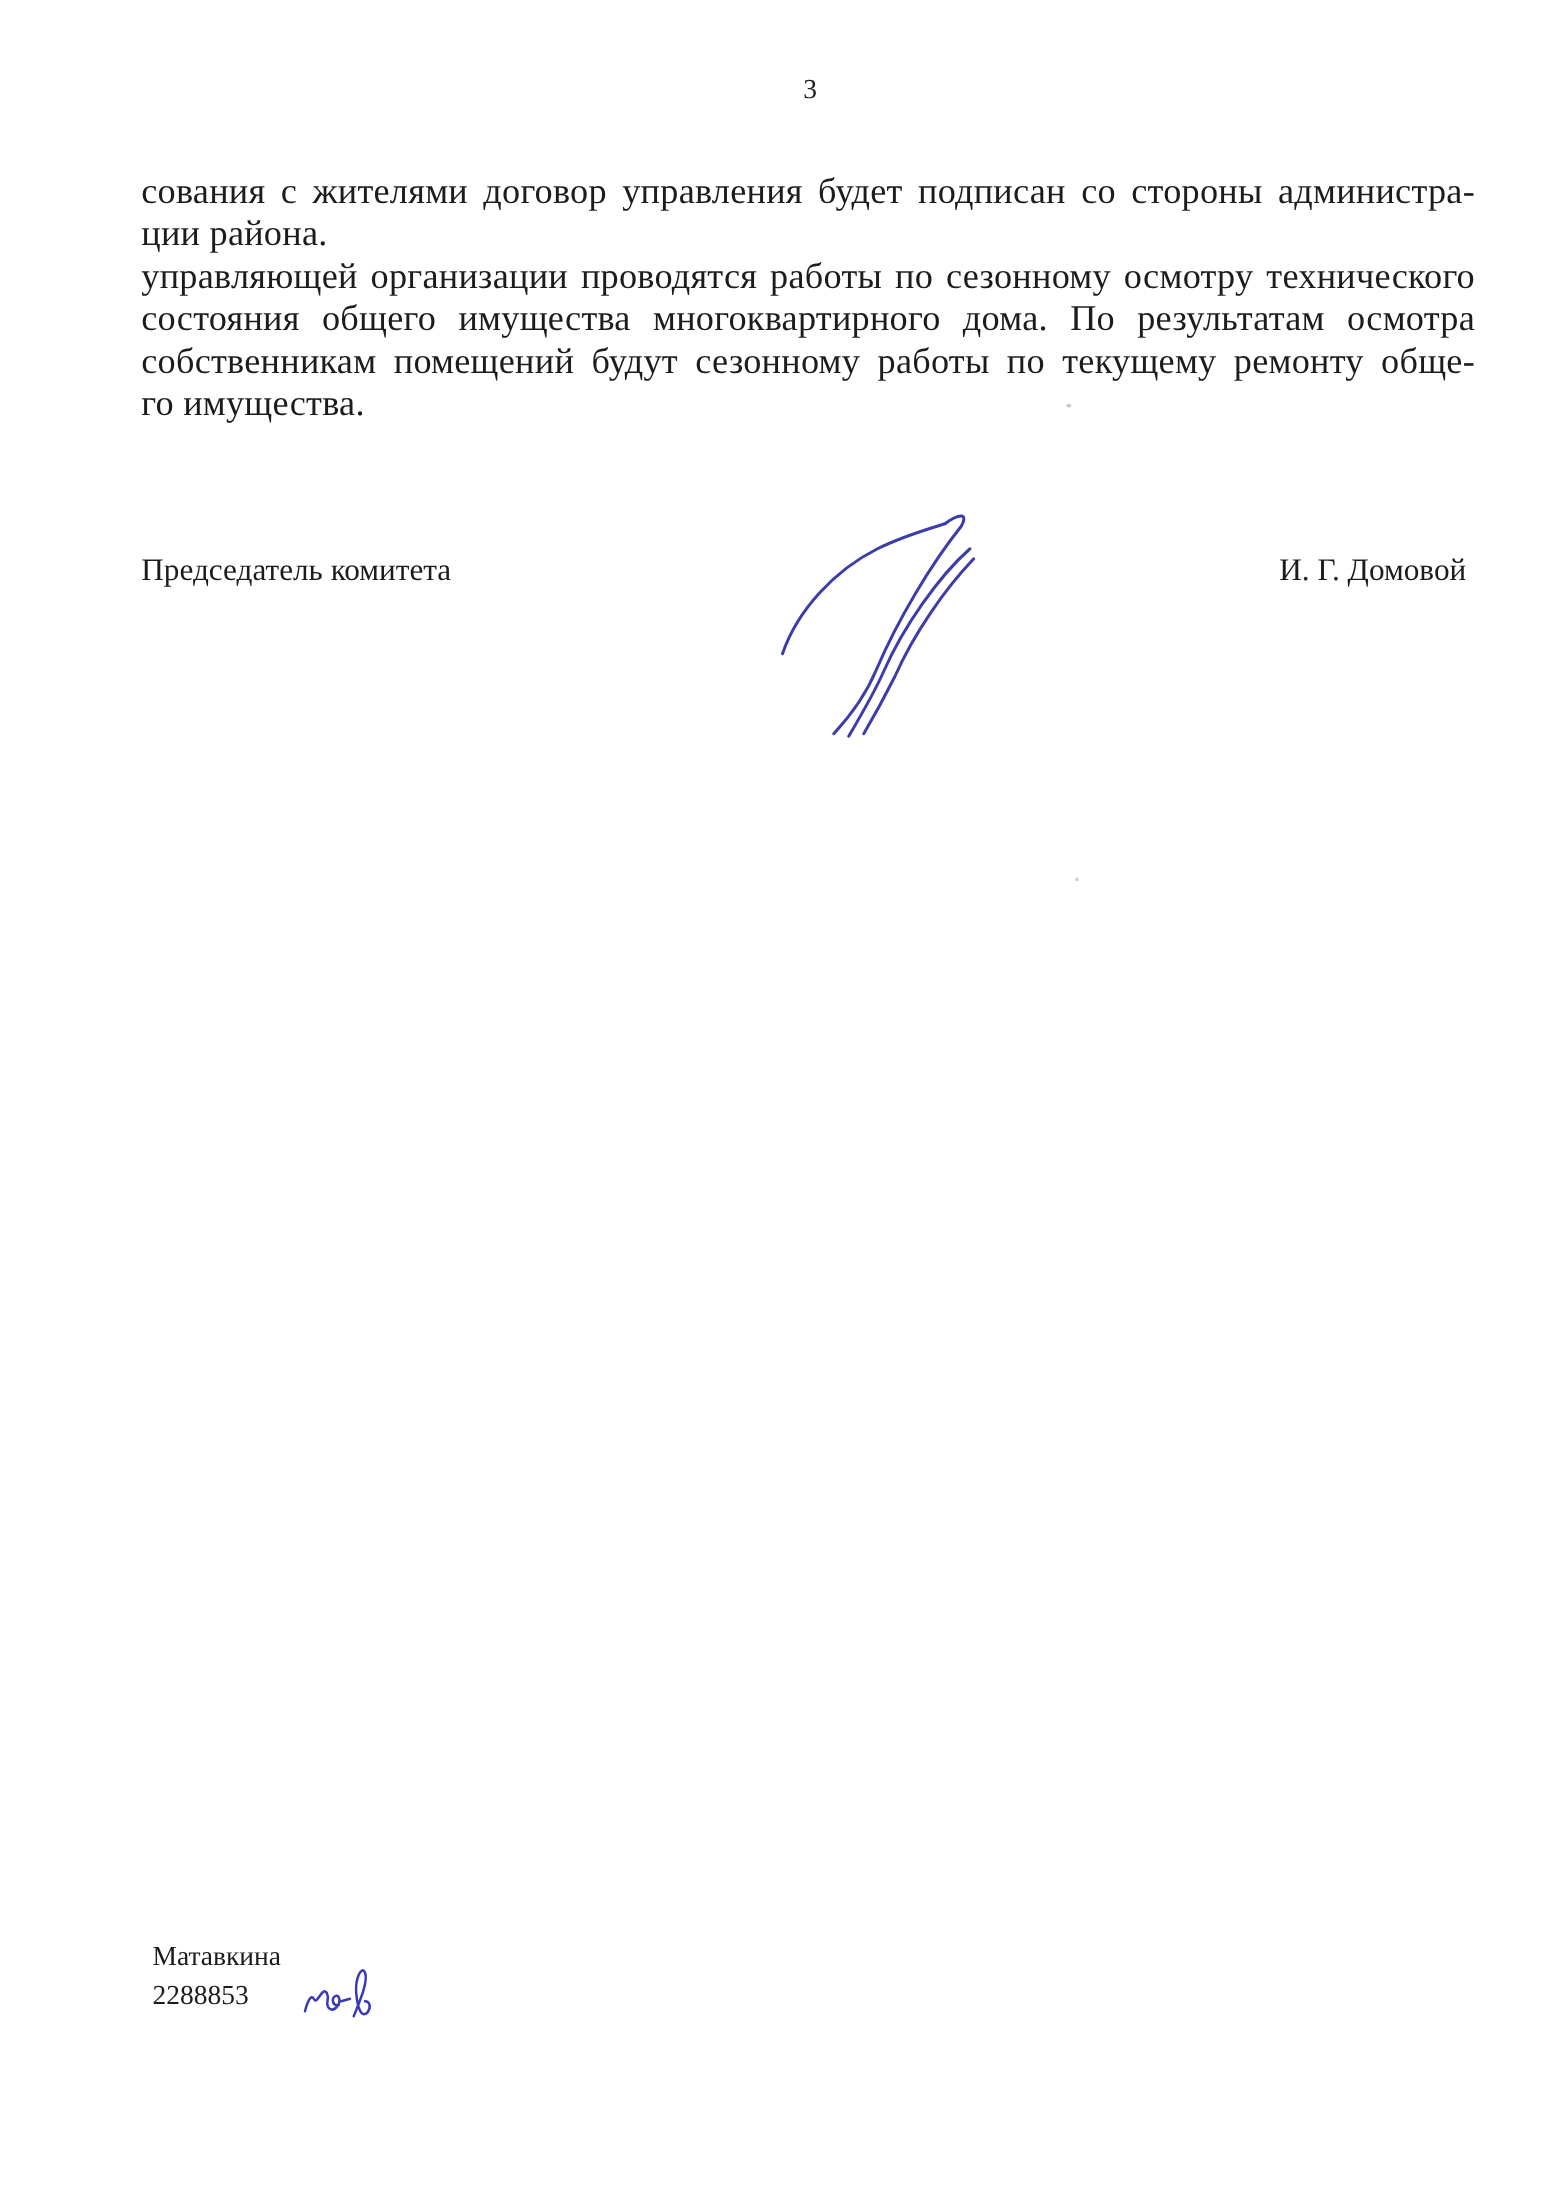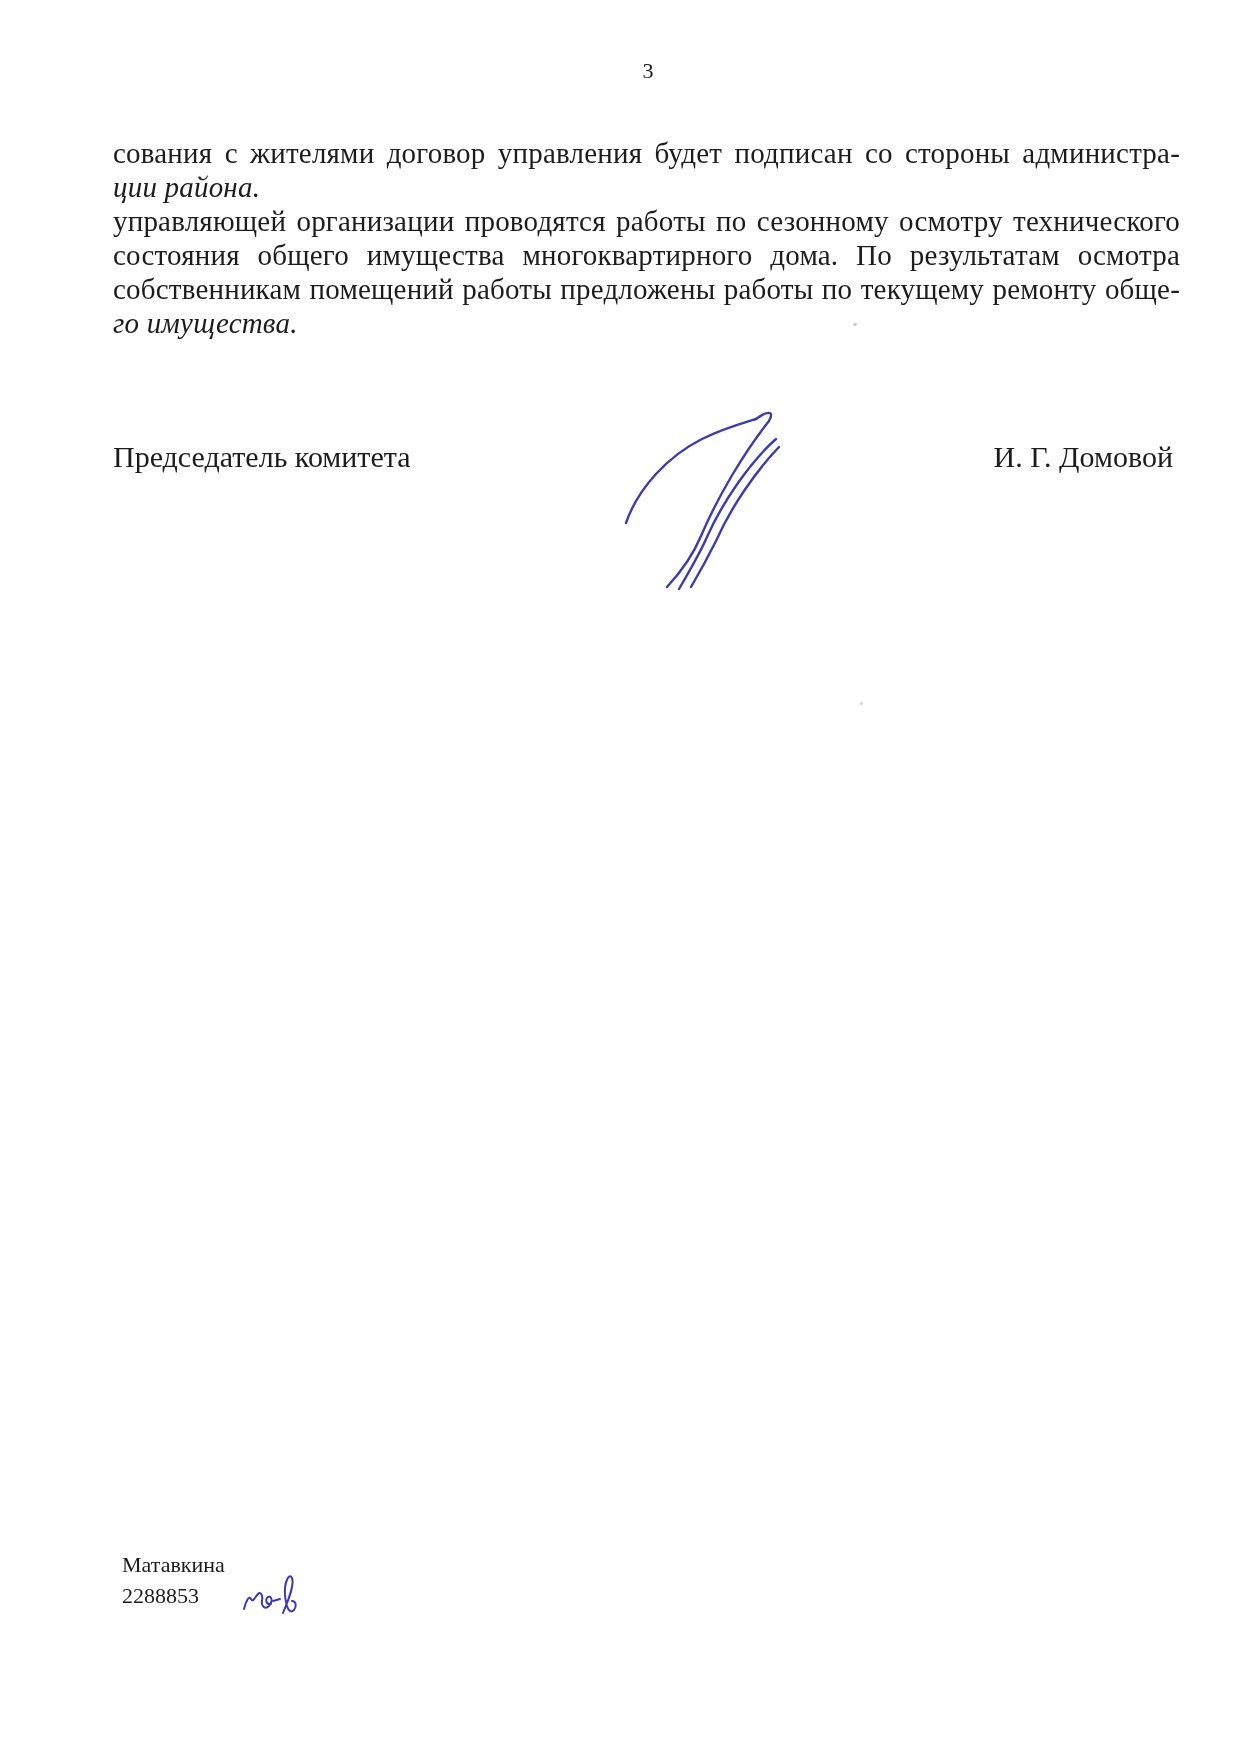--- a/index.html
+++ b/index.html
@@ -24,29 +24,29 @@
     left: 113px;
     top: 136px;
     width: 1067px;
     font-size: 29px;
     line-height: 34px;
     letter-spacing: 0.2px;
   }
   .line { white-space: normal; }
   .line.just { text-align: justify; text-align-last: justify; }
   .line.first { padding-left: 90px; }
-  .line.plain { text-align: left; text-align-last: left; font-style: italic; }
+  .line.plain { text-align: left; text-align-last: left; }
   .sig-row {
     position: absolute;
     left: 113px;
     top: 442px;
     width: 1060px;
     display: flex;
     justify-content: space-between;
-    font-size: 30px;
+    font-size: 25px;
     line-height: 30px;
   }
   .signature-svg {
     position: absolute;
     left: 612px;
     top: 402px;
   }
   .footer {
     position: absolute;
     left: 122px;
@@ -72,21 +72,21 @@
 
 <div class="page">
 
   <div class="page-number">3</div>
 
   <div class="body-text">
     <div class="line just">сования с жителями договор управления будет подписан со стороны администра-</div>
     <div class="line plain">ции района.</div>
     <div class="line just">управляющей организации проводятся работы по сезонному осмотру технического</div>
     <div class="line just">состояния общего имущества многоквартирного дома. По результатам осмотра</div>
-    <div class="line just">собственникам помещений работы предложены работы по текущему ремонту обще-</div>
+    <div class="line just">собственникам помещений будут сезонному работы по текущему ремонту обще-</div>
     <div class="line plain">го имущества.</div>
   </div>
 
   <div class="sig-row">
     <span>Председатель комитета</span>
     <span>И. Г. Домовой</span>
   </div>
 
   <svg class="signature-svg ink" width="180" height="192" viewBox="0 0 180 192" stroke="#3232a8" stroke-width="2.4" stroke-linecap="round" opacity="0.95">
     <circle cx="13.5" cy="123" r="1.8" fill="#3232a8" stroke="none"></circle>

